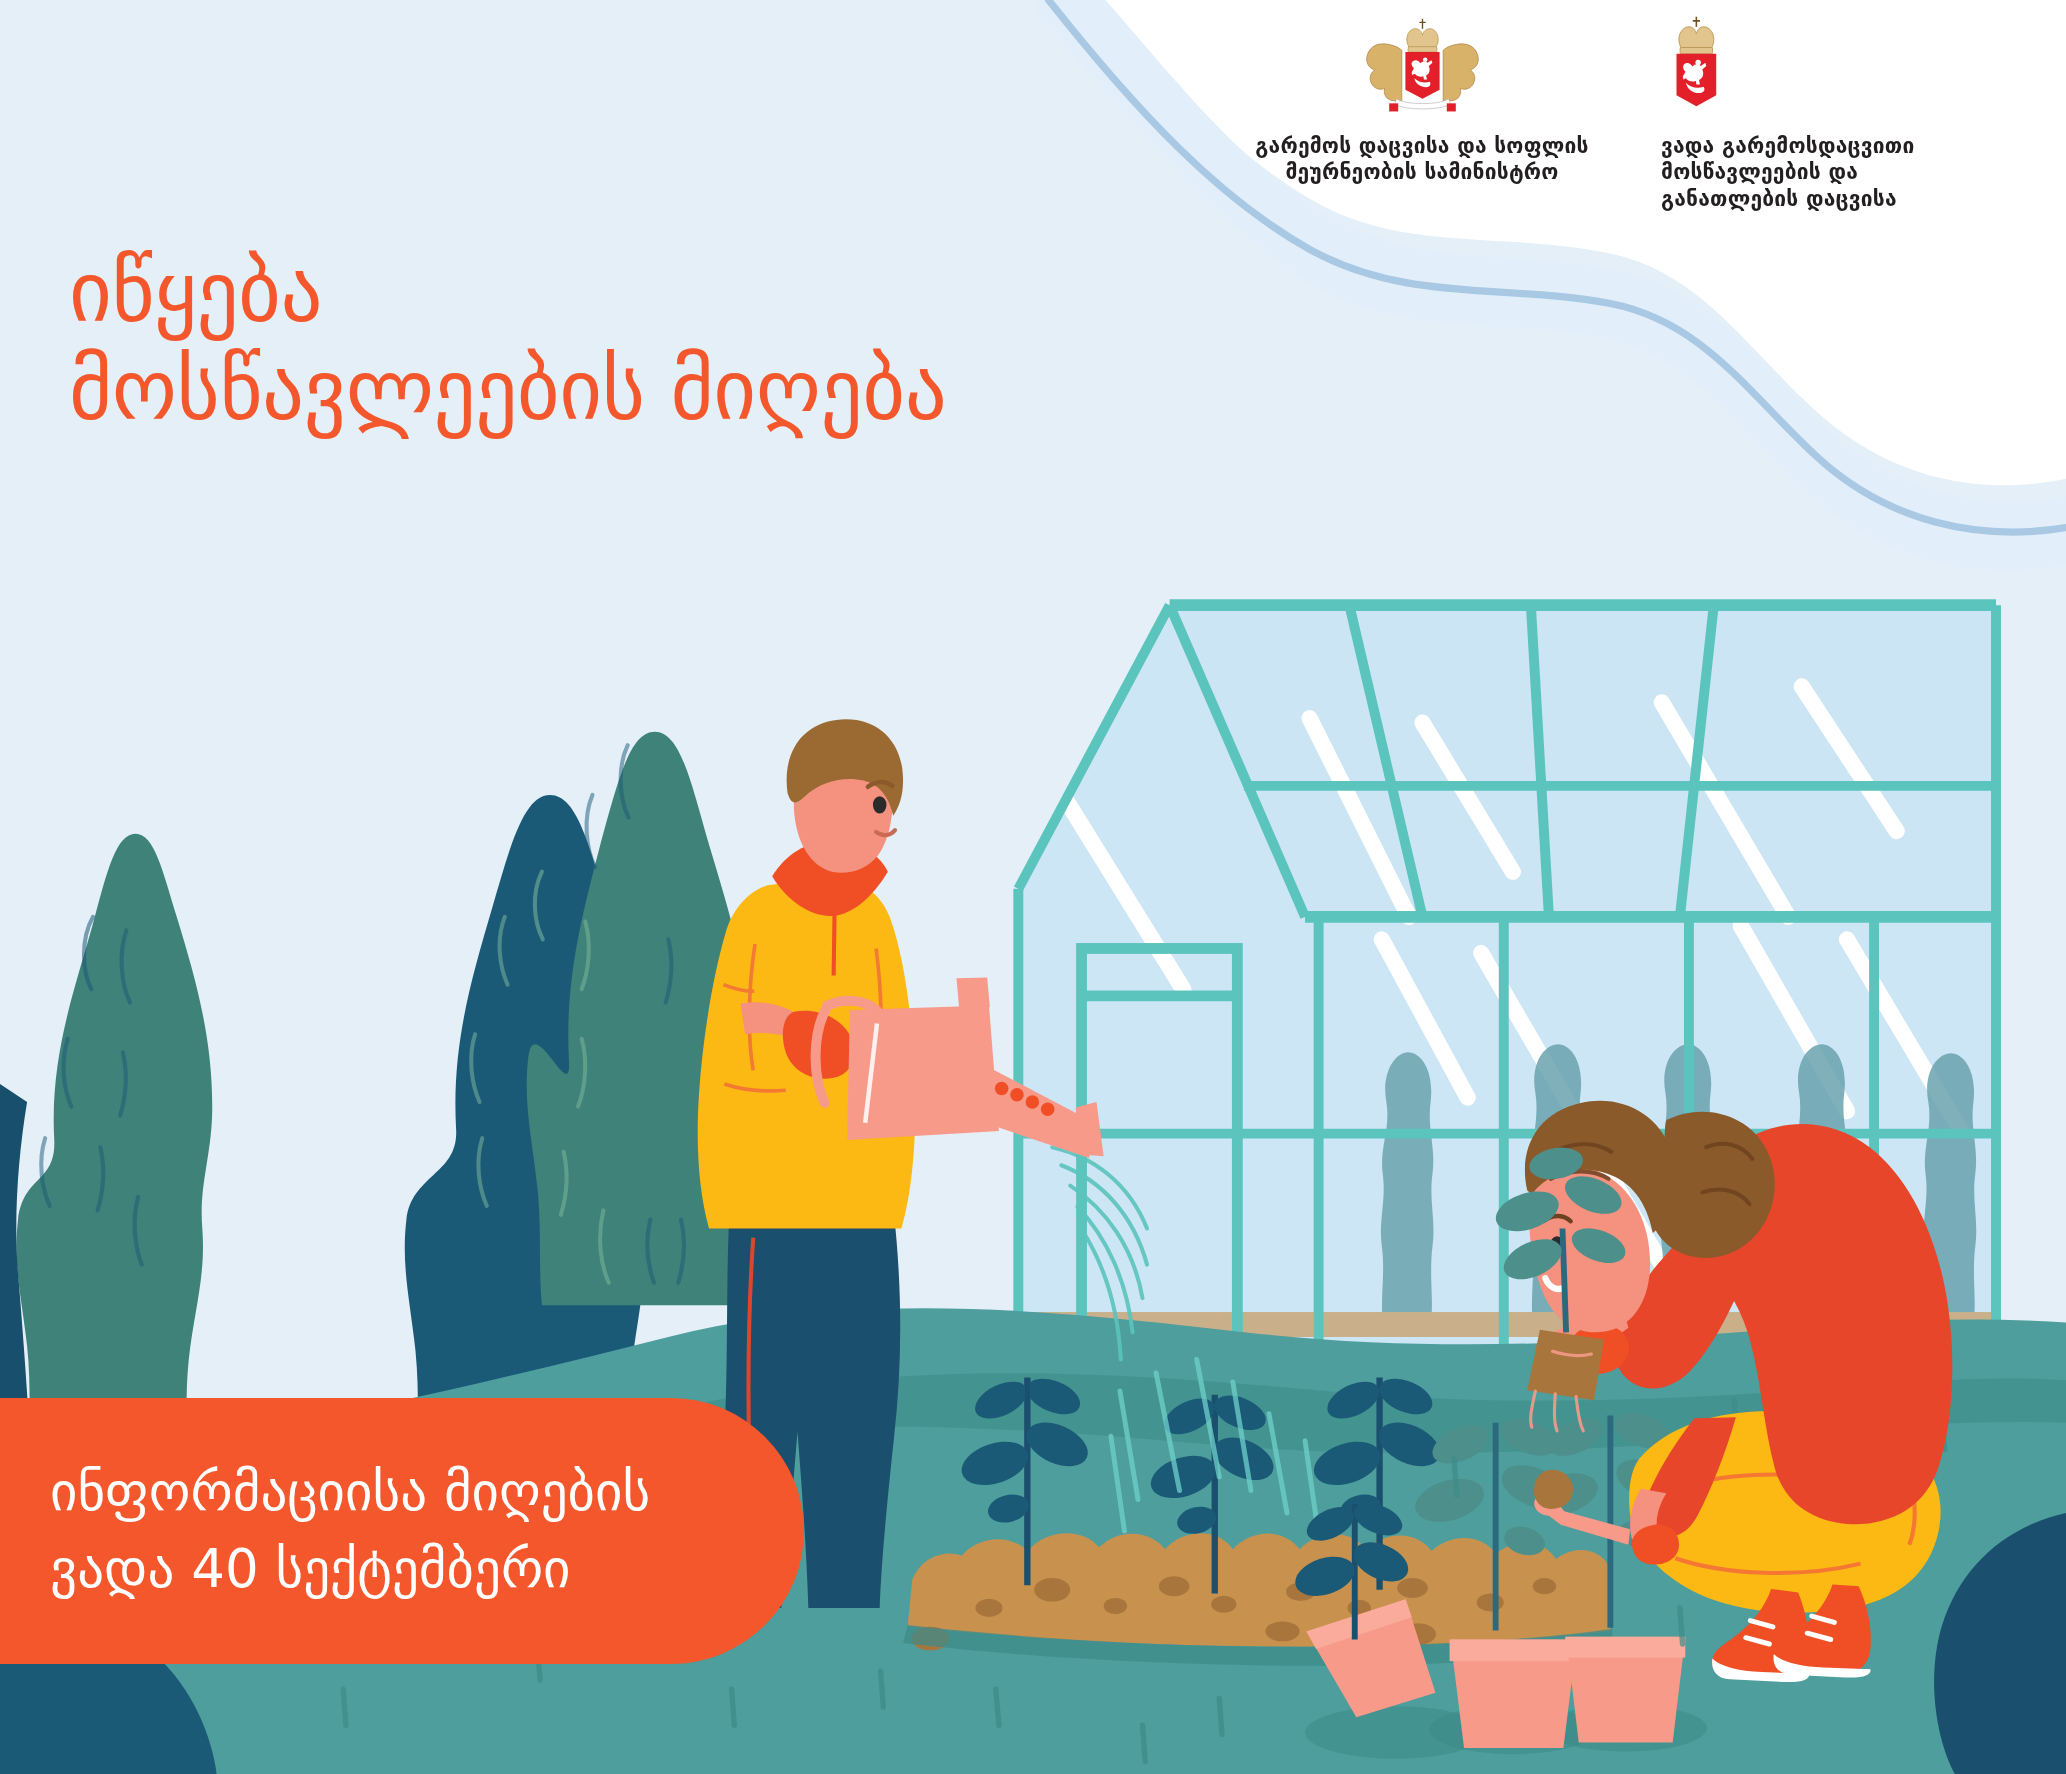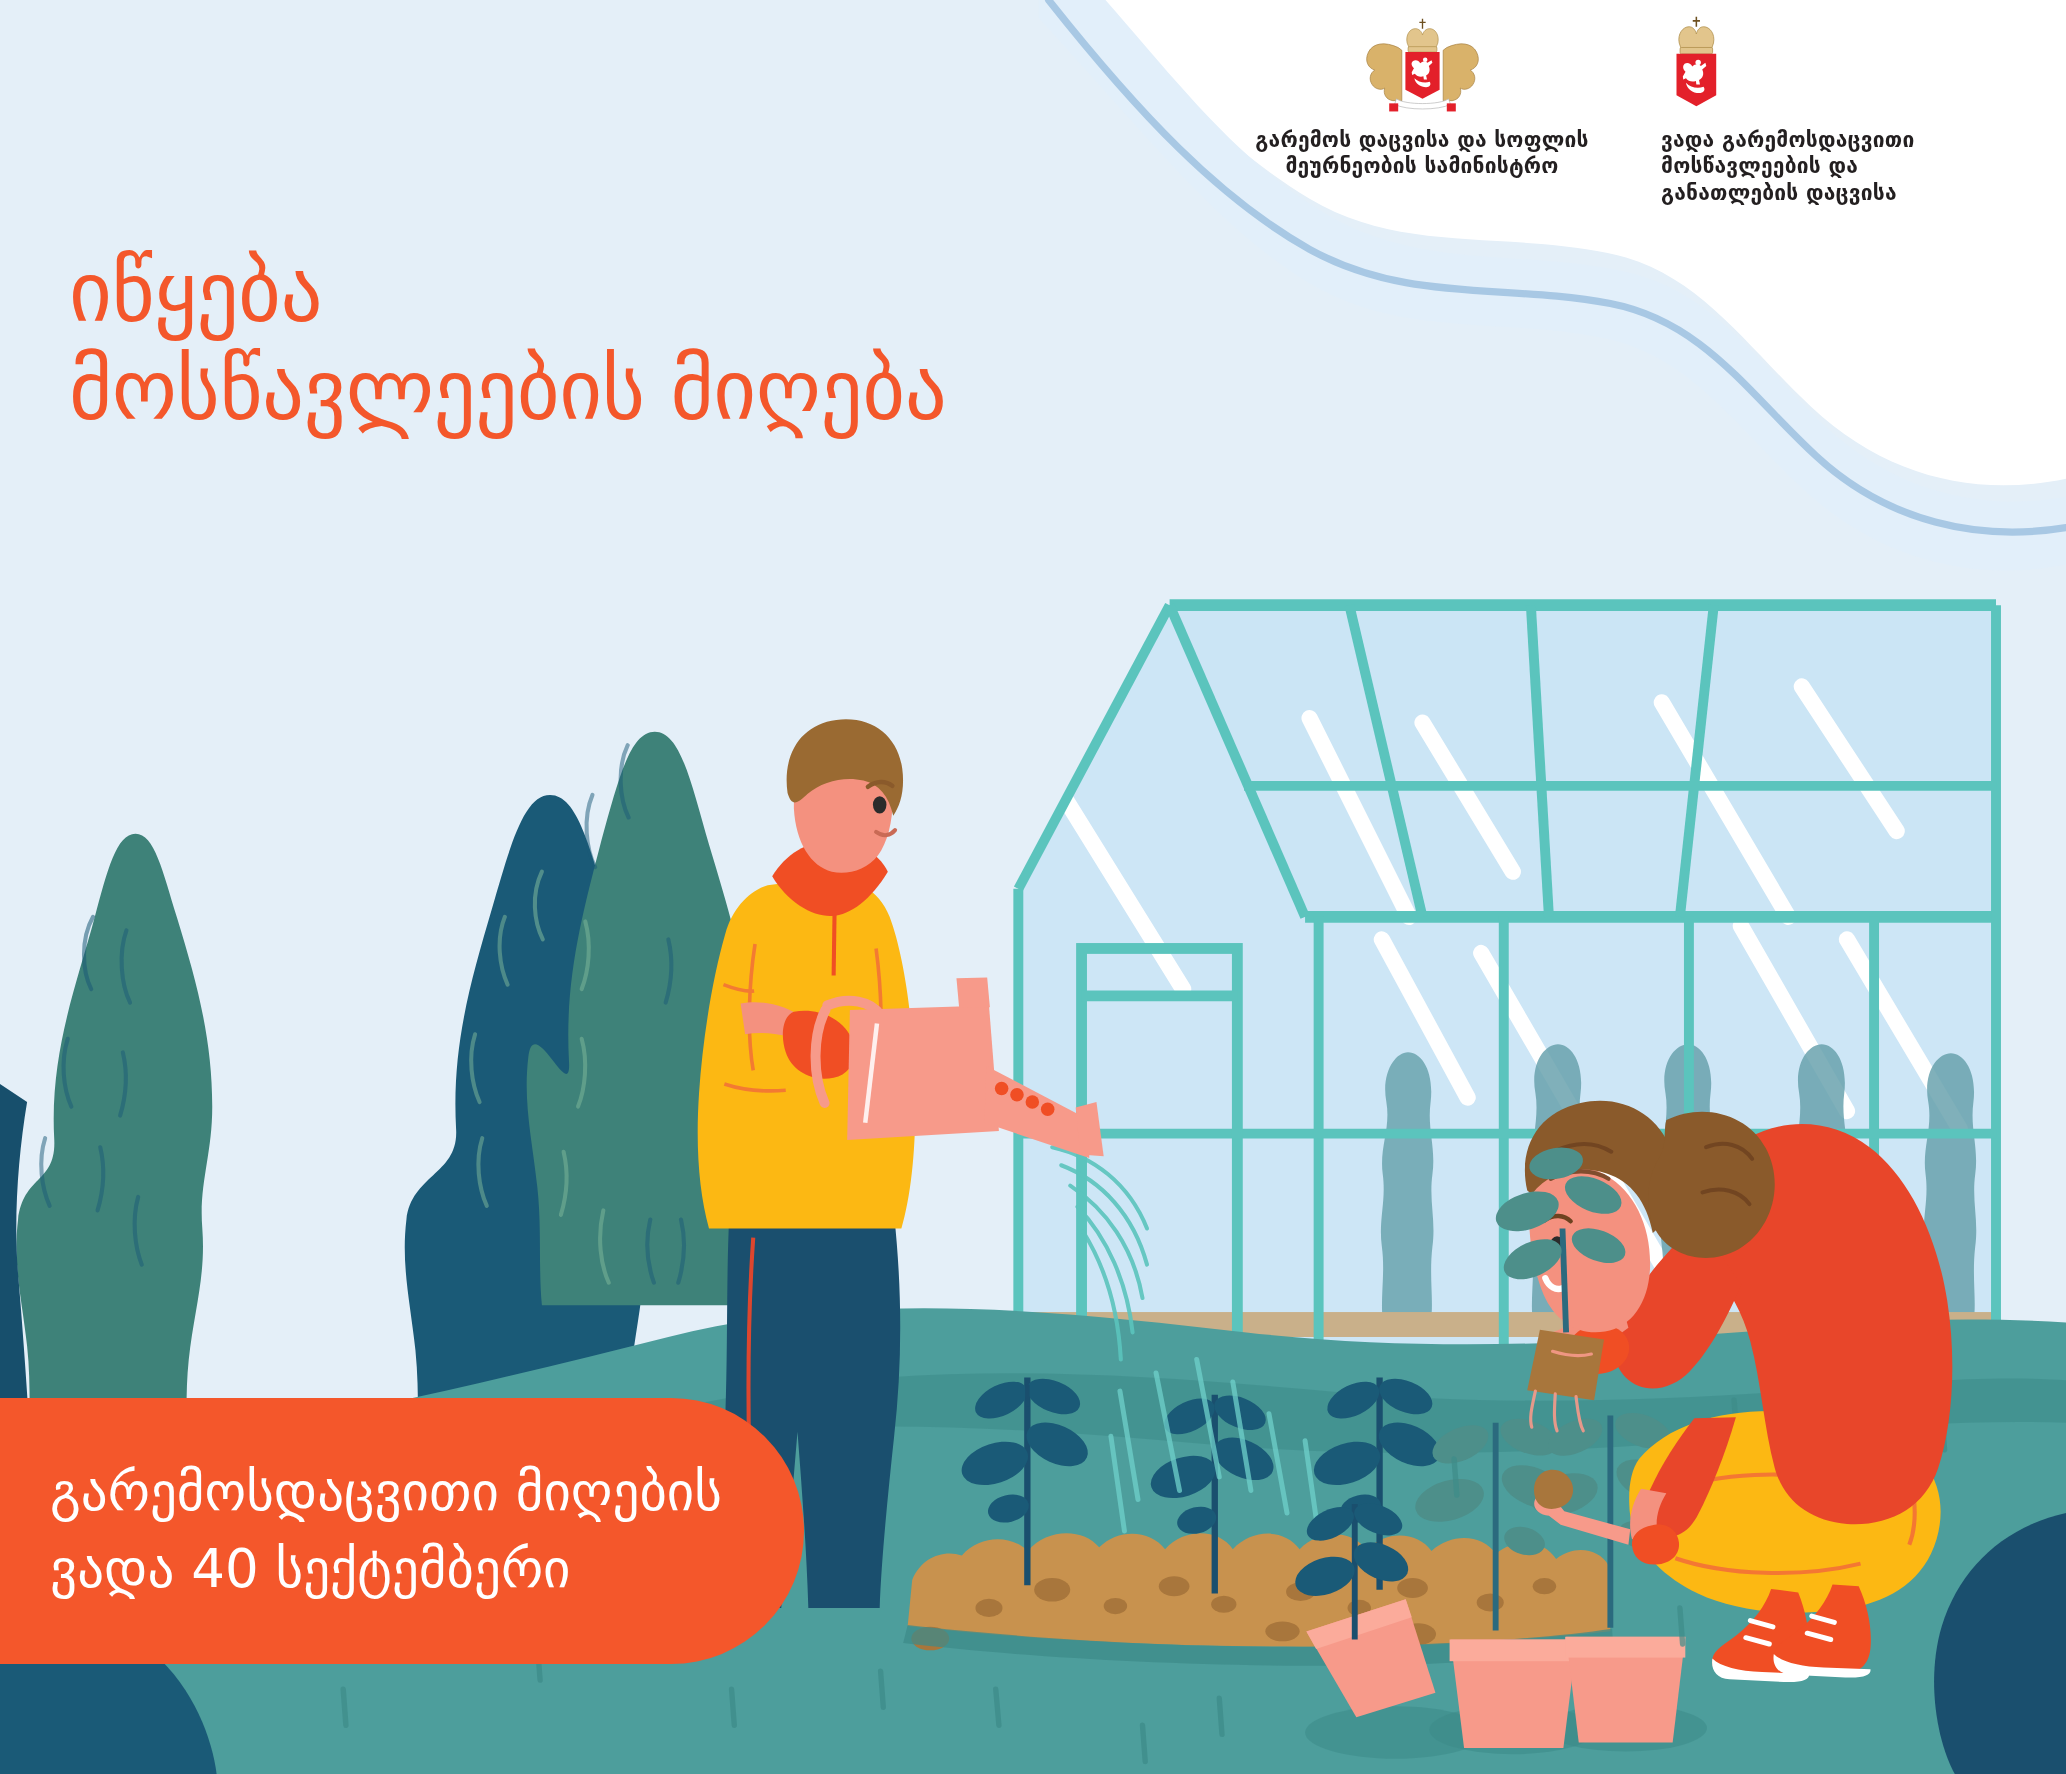--- a/index.html
+++ b/index.html
@@ -17,21 +17,21 @@
   
   .logos{
     position:absolute;top:13.5px;left:1246px;width:777px;height:208px;
     display:flex;gap:54px;align-items:flex-start;z-index:40;
   }
   .logo-block{display:flex;flex-direction:column;align-items:center;}
   .logo-block.block-a{width:352px;}
   .logo-block.block-b{width:343px;align-items:flex-start;padding-left:9px;}
   .crest-wrap{height:104px;display:flex;align-items:center;justify-content:center;}
   .logo-caption{
-    margin-top:9px;
+    margin-top:15px;
     font-size:21px;line-height:1.28;font-weight:700;color:#231f20;
     text-align:center;letter-spacing:0.2px;
   }
   .logo-block.block-b .logo-caption{text-align:left;}
 
   
   .title{
     position:absolute;left:69px;top:244px;width:1174px;z-index:40;
     color:#f4572b;
     font-size:83px;line-height:1.18;font-weight:400;
@@ -683,18 +683,18 @@
       </div>
     </div>
   </div>
 
   <div class="title">
     <span>იწყება</span>
     <span>მოსწავლეების მიღება</span>
   </div>
 
   <div class="banner">
-    <span>გარემოსდაცვითი მიღების</span>
+    <span>ინფორმაციისა მიღების</span>
     <span>ვადა 40 სექტემბერი</span>
   </div>
 
 </div>
 
 
 </body></html>

